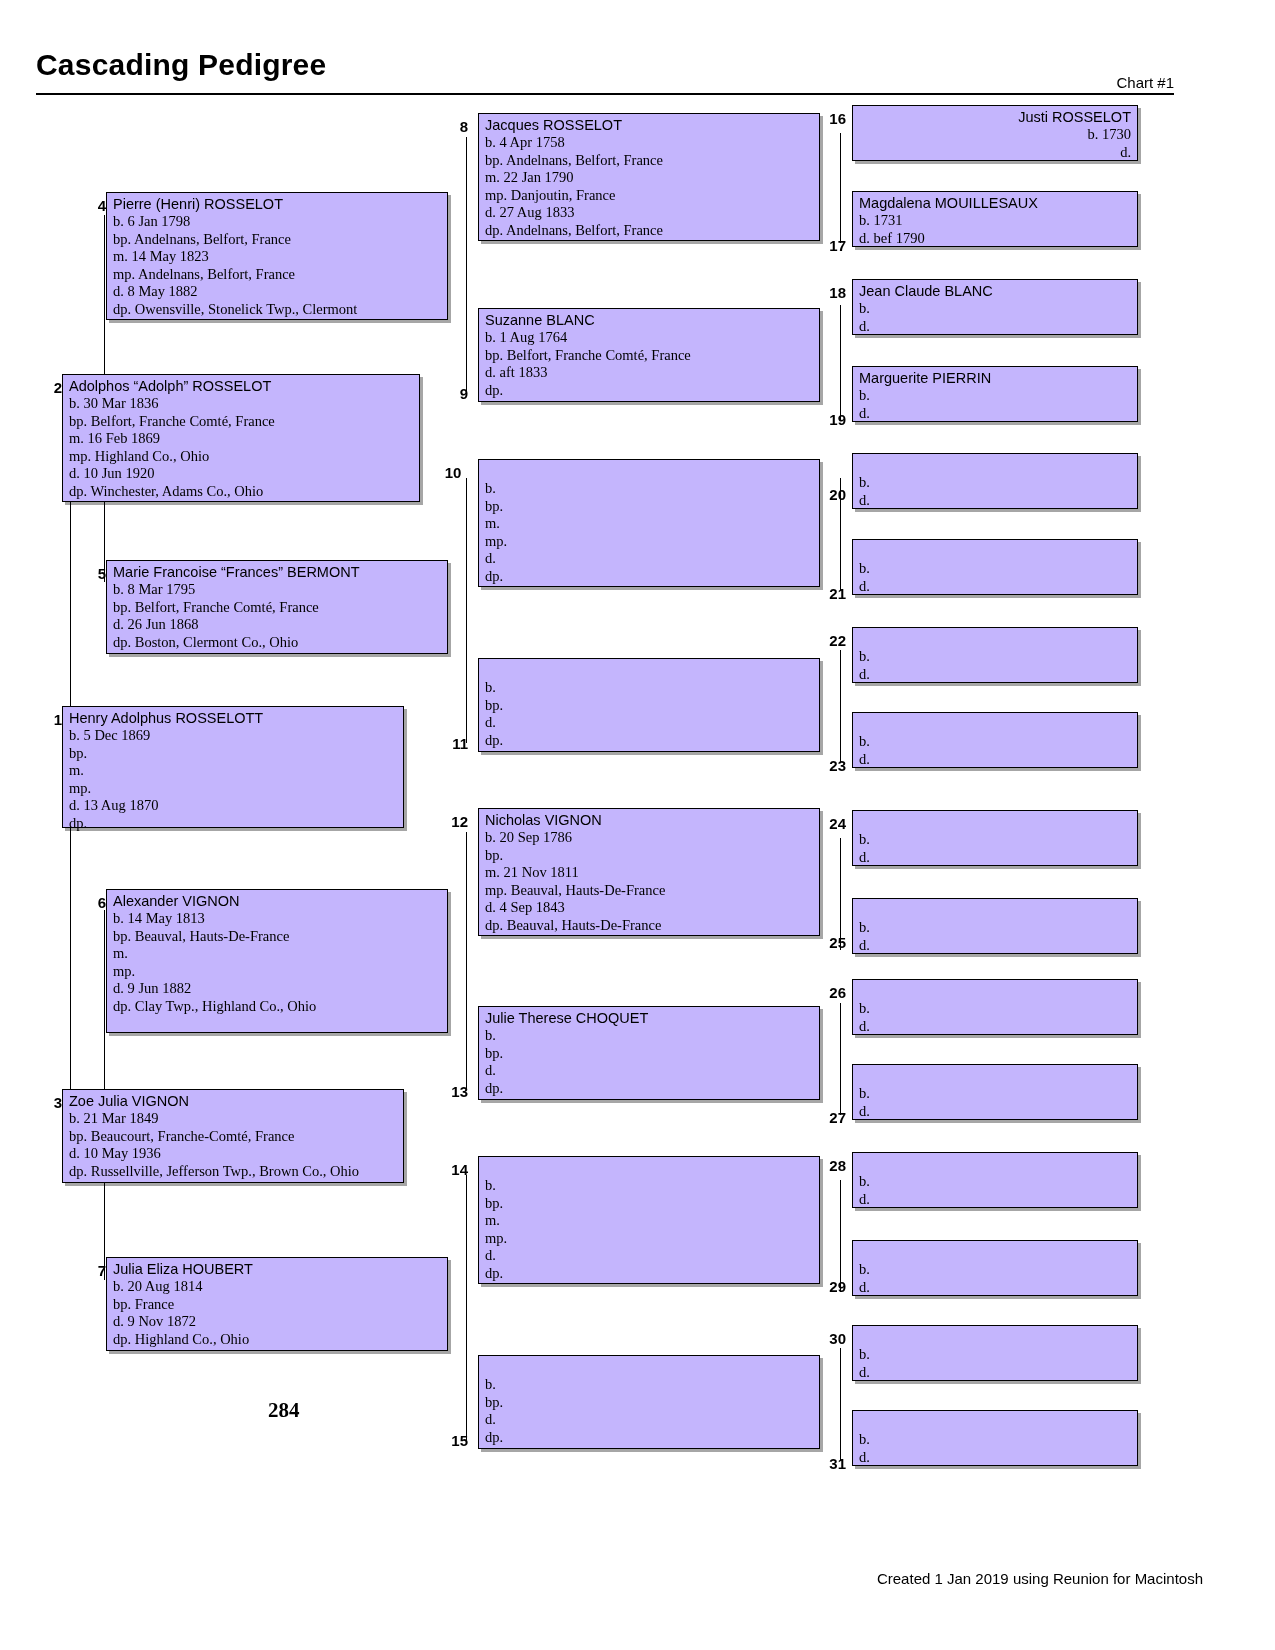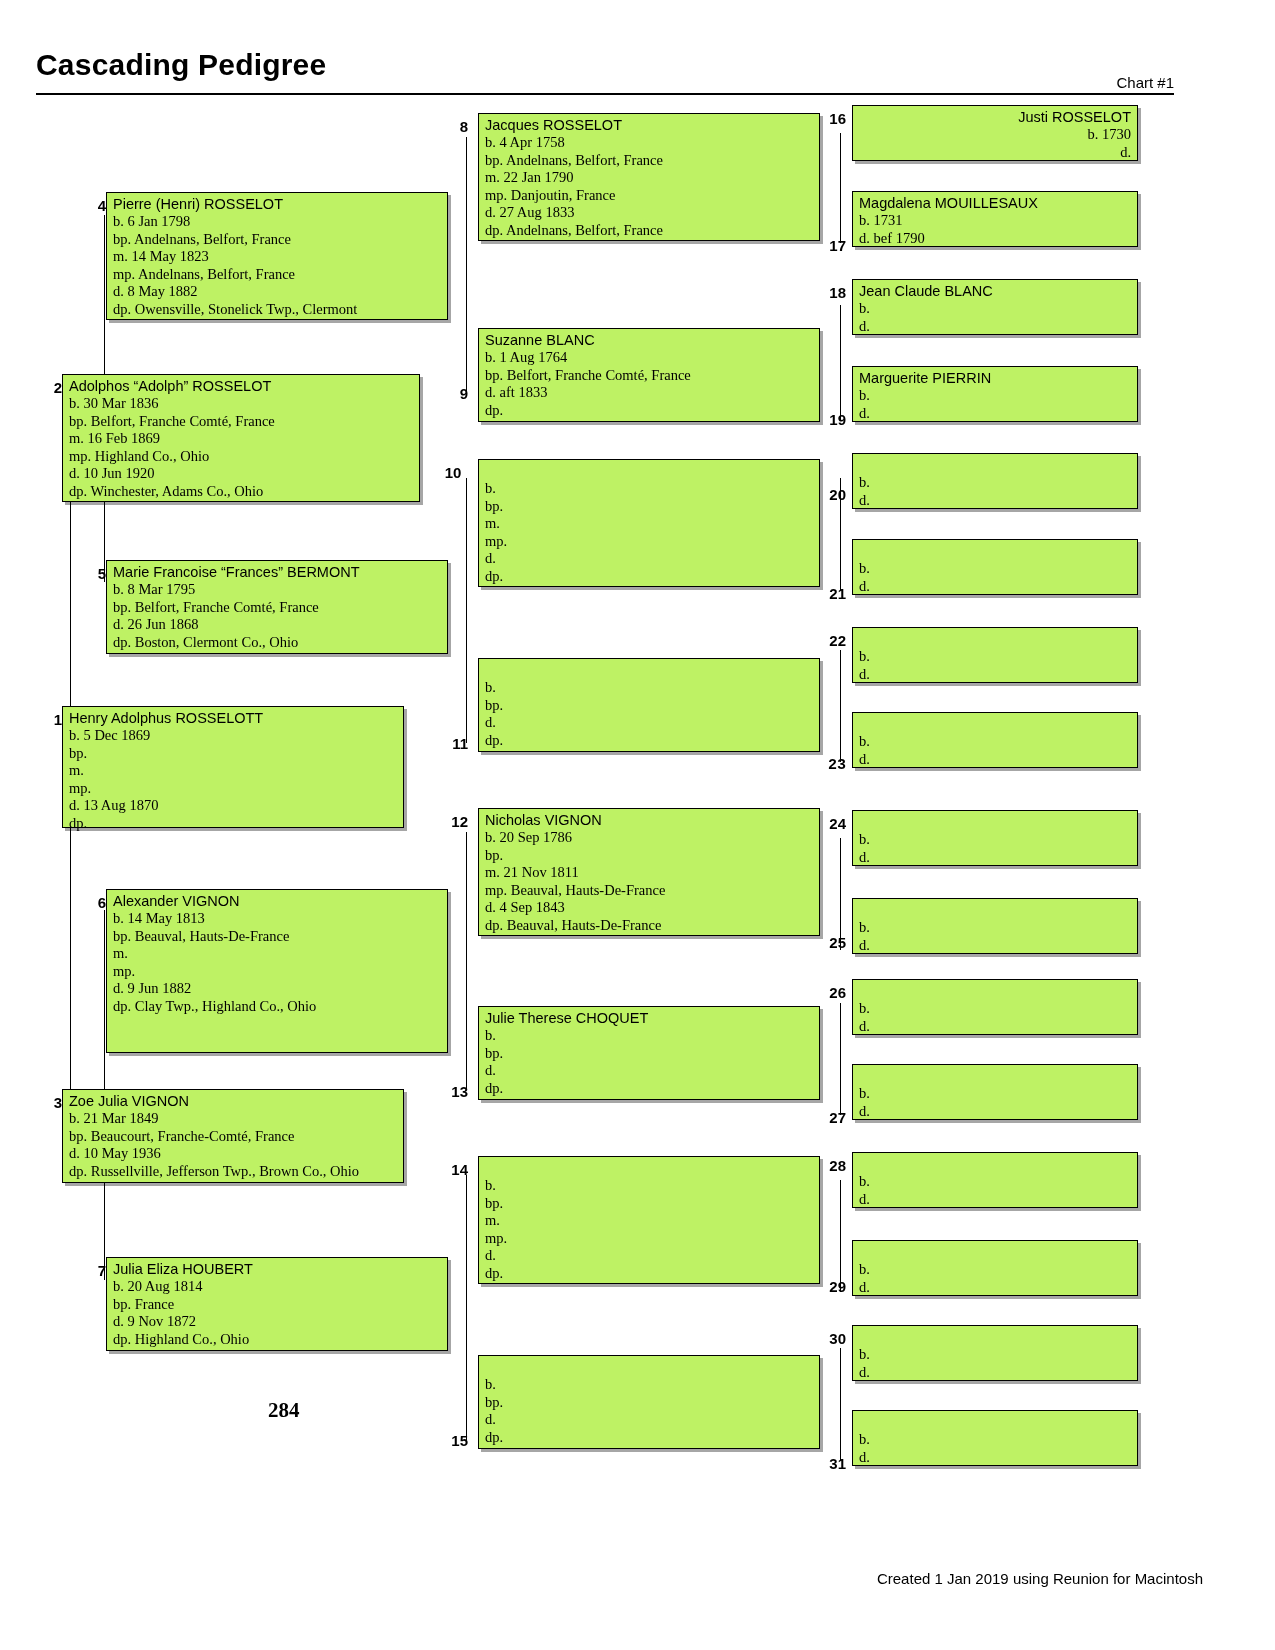--- a/index.html
+++ b/index.html
@@ -59,21 +59,21 @@
     top: 1398px;
     font-family: "Liberation Serif", serif;
     font-weight: bold;
     font-size: 21px;
   }
   
   .box {
     position: absolute;
     box-sizing: border-box;
     border: 1px solid #000;
-    background: #bef264;
+    background: #c4b5fd;
     box-shadow: 3px 3px 0 rgba(0,0,0,0.35);
     padding: 3px 6px 0 6px;
   }
   .box .nm {
     font-family: "Liberation Sans", sans-serif;
     font-size: 14.5px;
     line-height: 17px;
     white-space: nowrap;
   }
   .box .ln {
@@ -181,21 +181,21 @@
   <div class="idx" style="left:76px; top:565px;">5</div>
   <div class="box" style="left:106px; top:560px; width:342px; height:94px;">
     <div class="nm">Marie Francoise “Frances” BERMONT</div>
     <div class="ln">b. 8 Mar 1795</div>
     <div class="ln">bp. Belfort, Franche Comté, France</div>
     <div class="ln">d. 26 Jun 1868</div>
     <div class="ln">dp. Boston, Clermont Co., Ohio</div>
   </div>
 
   <div class="idx" style="left:76px; top:894px;">6</div>
-  <div class="box" style="left:106px; top:889px; width:342px; height:164px;">
+  <div class="box" style="left:106px; top:889px; width:342px; height:144px;">
     <div class="nm">Alexander VIGNON</div>
     <div class="ln">b. 14 May 1813</div>
     <div class="ln">bp. Beauval, Hauts-De-France</div>
     <div class="ln">m.</div>
     <div class="ln">mp.</div>
     <div class="ln">d. 9 Jun 1882</div>
     <div class="ln">dp. Clay Twp., Highland Co., Ohio</div>
   </div>
 
   <div class="idx" style="left:76px; top:1262px;">7</div>
@@ -212,21 +212,21 @@
     <div class="nm">Jacques ROSSELOT</div>
     <div class="ln">b. 4 Apr 1758</div>
     <div class="ln">bp. Andelnans, Belfort, France</div>
     <div class="ln">m. 22 Jan 1790</div>
     <div class="ln">mp. Danjoutin, France</div>
     <div class="ln">d. 27 Aug 1833</div>
     <div class="ln">dp. Andelnans, Belfort, France</div>
   </div>
 
   <div class="idx" style="left:438px; top:385px;">9</div>
-  <div class="box" style="left:478px; top:308px; width:342px; height:94px;margin-top:20px;">
+  <div class="box" style="left:478px; top:308px; width:342px; height:94px;">
     <div class="nm">Suzanne BLANC</div>
     <div class="ln">b. 1 Aug 1764</div>
     <div class="ln">bp. Belfort, Franche Comté, France</div>
     <div class="ln">d. aft 1833</div>
     <div class="ln">dp.</div>
   </div>
 
   <div class="idx" style="left:438px; top:464px;text-align:center;">10</div>
   <div class="box" style="left:478px; top:459px; width:342px; height:128px;">
     <div class="nm">&nbsp;</div>
@@ -329,21 +329,21 @@
     <div class="ln">d.</div>
   </div>
 
   <div class="idx" style="left:816px; top:632px;">22</div>
   <div class="box" style="left:852px; top:627px; width:286px; height:56px;">
     <div class="nm">&nbsp;</div>
     <div class="ln">b.</div>
     <div class="ln">d.</div>
   </div>
 
-  <div class="idx" style="left:816px; top:757px;font-family:Liberation Mono, monospace;">23</div>
+  <div class="idx" style="left:816px; top:757px;">23</div>
   <div class="box" style="left:852px; top:712px; width:286px; height:56px;">
     <div class="nm">&nbsp;</div>
     <div class="ln">b.</div>
     <div class="ln">d.</div>
   </div>
 
   <div class="idx" style="left:816px; top:815px;">24</div>
   <div class="box" style="left:852px; top:810px; width:286px; height:56px;">
     <div class="nm">&nbsp;</div>
     <div class="ln">b.</div>

